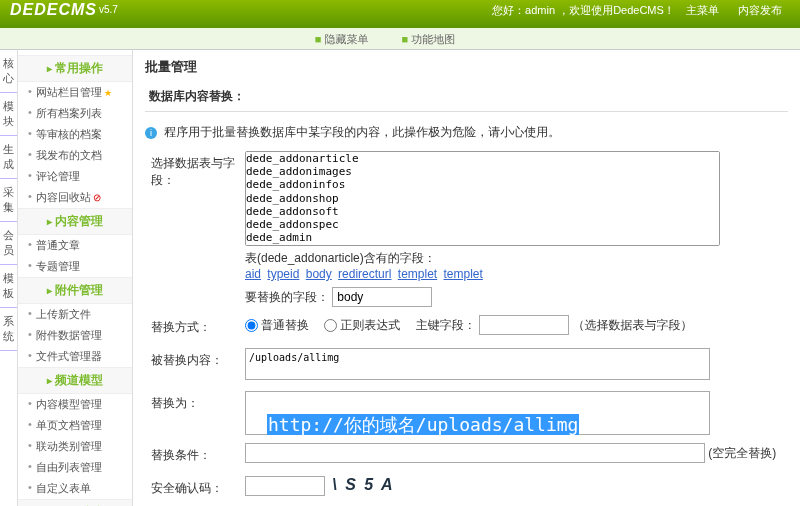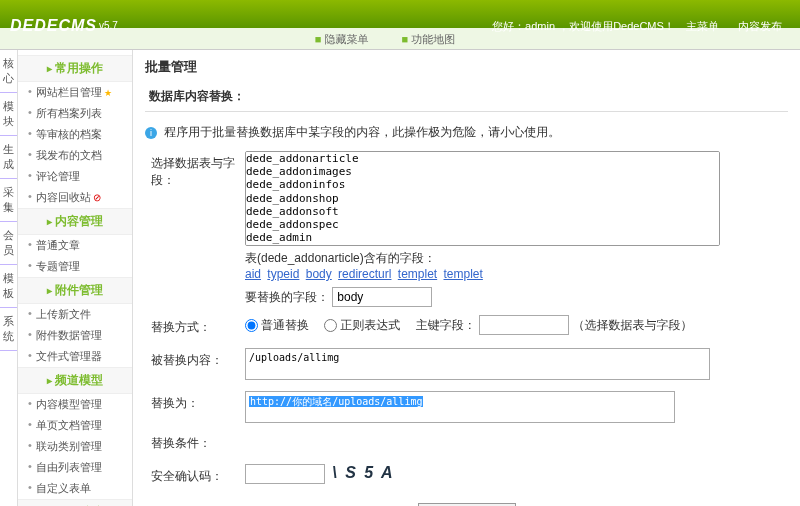--- a/index.html
+++ b/index.html
@@ -1,17 +1,17 @@
 <!DOCTYPE html>
 <html><head>
 <meta charset="utf-8">
 <style>
 * { margin: 0; padding: 0; box-sizing: border-box; }
 body { font-family: "Microsoft YaHei", Arial, sans-serif; font-size: 12px; color: #333; background: #fff; }
-.header { background: linear-gradient(to bottom, #8CB900, #5A9500); height: 28px; line-height: 28px; color: #fff; padding: 12px 10px; display: flex; align-items: flex-start; }
+.header { background: linear-gradient(to bottom, #8CB900, #5A9500); height: 28px; line-height: 28px; color: #fff; padding: 4px 10px; display: flex; align-items: flex-end; }
 .logo { font-weight: bold; font-style: italic; font-size: 16px; letter-spacing: 1px; }
 .version { font-size: 10px; margin-left: 2px; }
 .header-right { margin-left: auto; font-size: 11px; }
 .header-right a { color: #fff; text-decoration: none; margin: 0 8px; }
 .subheader { background: #EEF7E4; height: 22px; line-height: 22px; padding: 0 10px; font-size: 11px; border-bottom: 1px solid #ccc; text-align: center; }
 .subheader span { margin-right: 15px; color: #666; cursor: pointer; }
 .subheader .icon-sq { color: #7DBC2F; margin-right: 3px; }
 .container { display: flex; }
 .rail { width: 18px; border-right: 1px solid #ddd; text-align: center; }
 .rail div { padding: 6px 2px; font-size: 11px; color: #555; border-bottom: 1px solid #c4b5fd; cursor: pointer; writing-mode: horizontal-tb; }
@@ -141,28 +141,32 @@
     <div class="form-row">
       <div class="form-label">被替换内容：</div>
       <div class="form-content">
         <textarea class="content" id="searchta" style="">/uploads/allimg</textarea>
       </div>
     </div>
 
     <div class="form-row">
       <div class="form-label">替换为：</div>
       <div class="form-content">
-        <div class="content" style="width:430px;height:32px;border:1px solid #aaa;padding:3px;font-family:monospace;font-size:10px">
+        <div class="content" style="width:465px;height:32px;border:1px solid #aaa;padding:21px;font-family:monospace;font-size:18px">
           <span class="highlighted">http://你的域名/uploads/allimg</span>
         </div>
       </div>
     </div>
 
     <div class="form-row">
       <div class="form-label">替换条件：</div>
+      <div class="form-content">
+        <input class="inline-input" style="width: 460px;">
+        <span>(空完全替换)</span>
+      </div>
     </div>
 
     <div class="form-row">
       <div class="form-label">安全确认码：</div>
       <div class="form-content">
         <input class="inline-input" style="width: 80px;">
         <span class="captcha">\ S 5 A</span>
       </div>
     </div>
 

